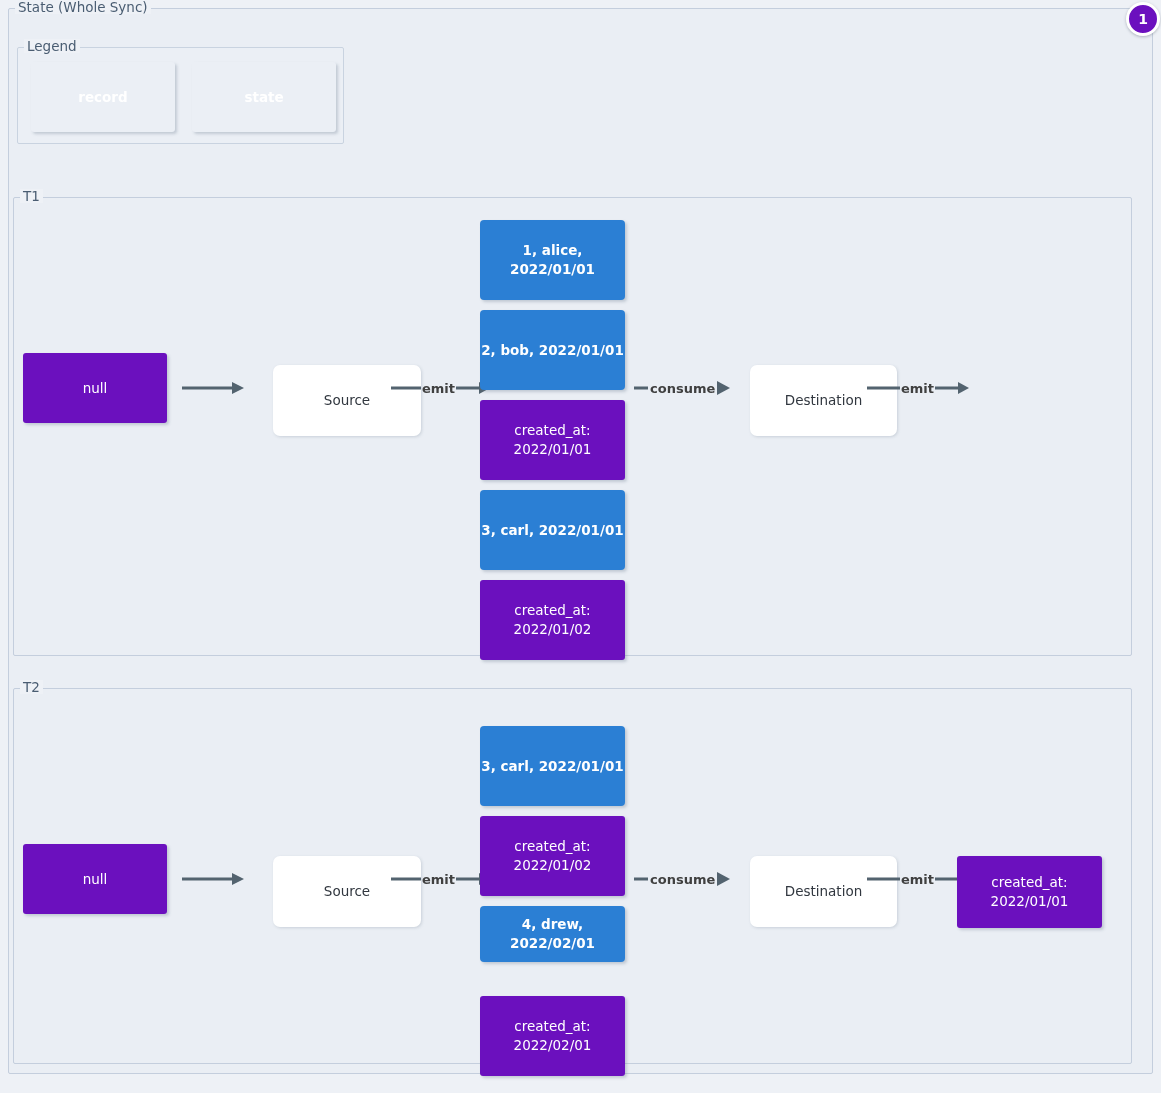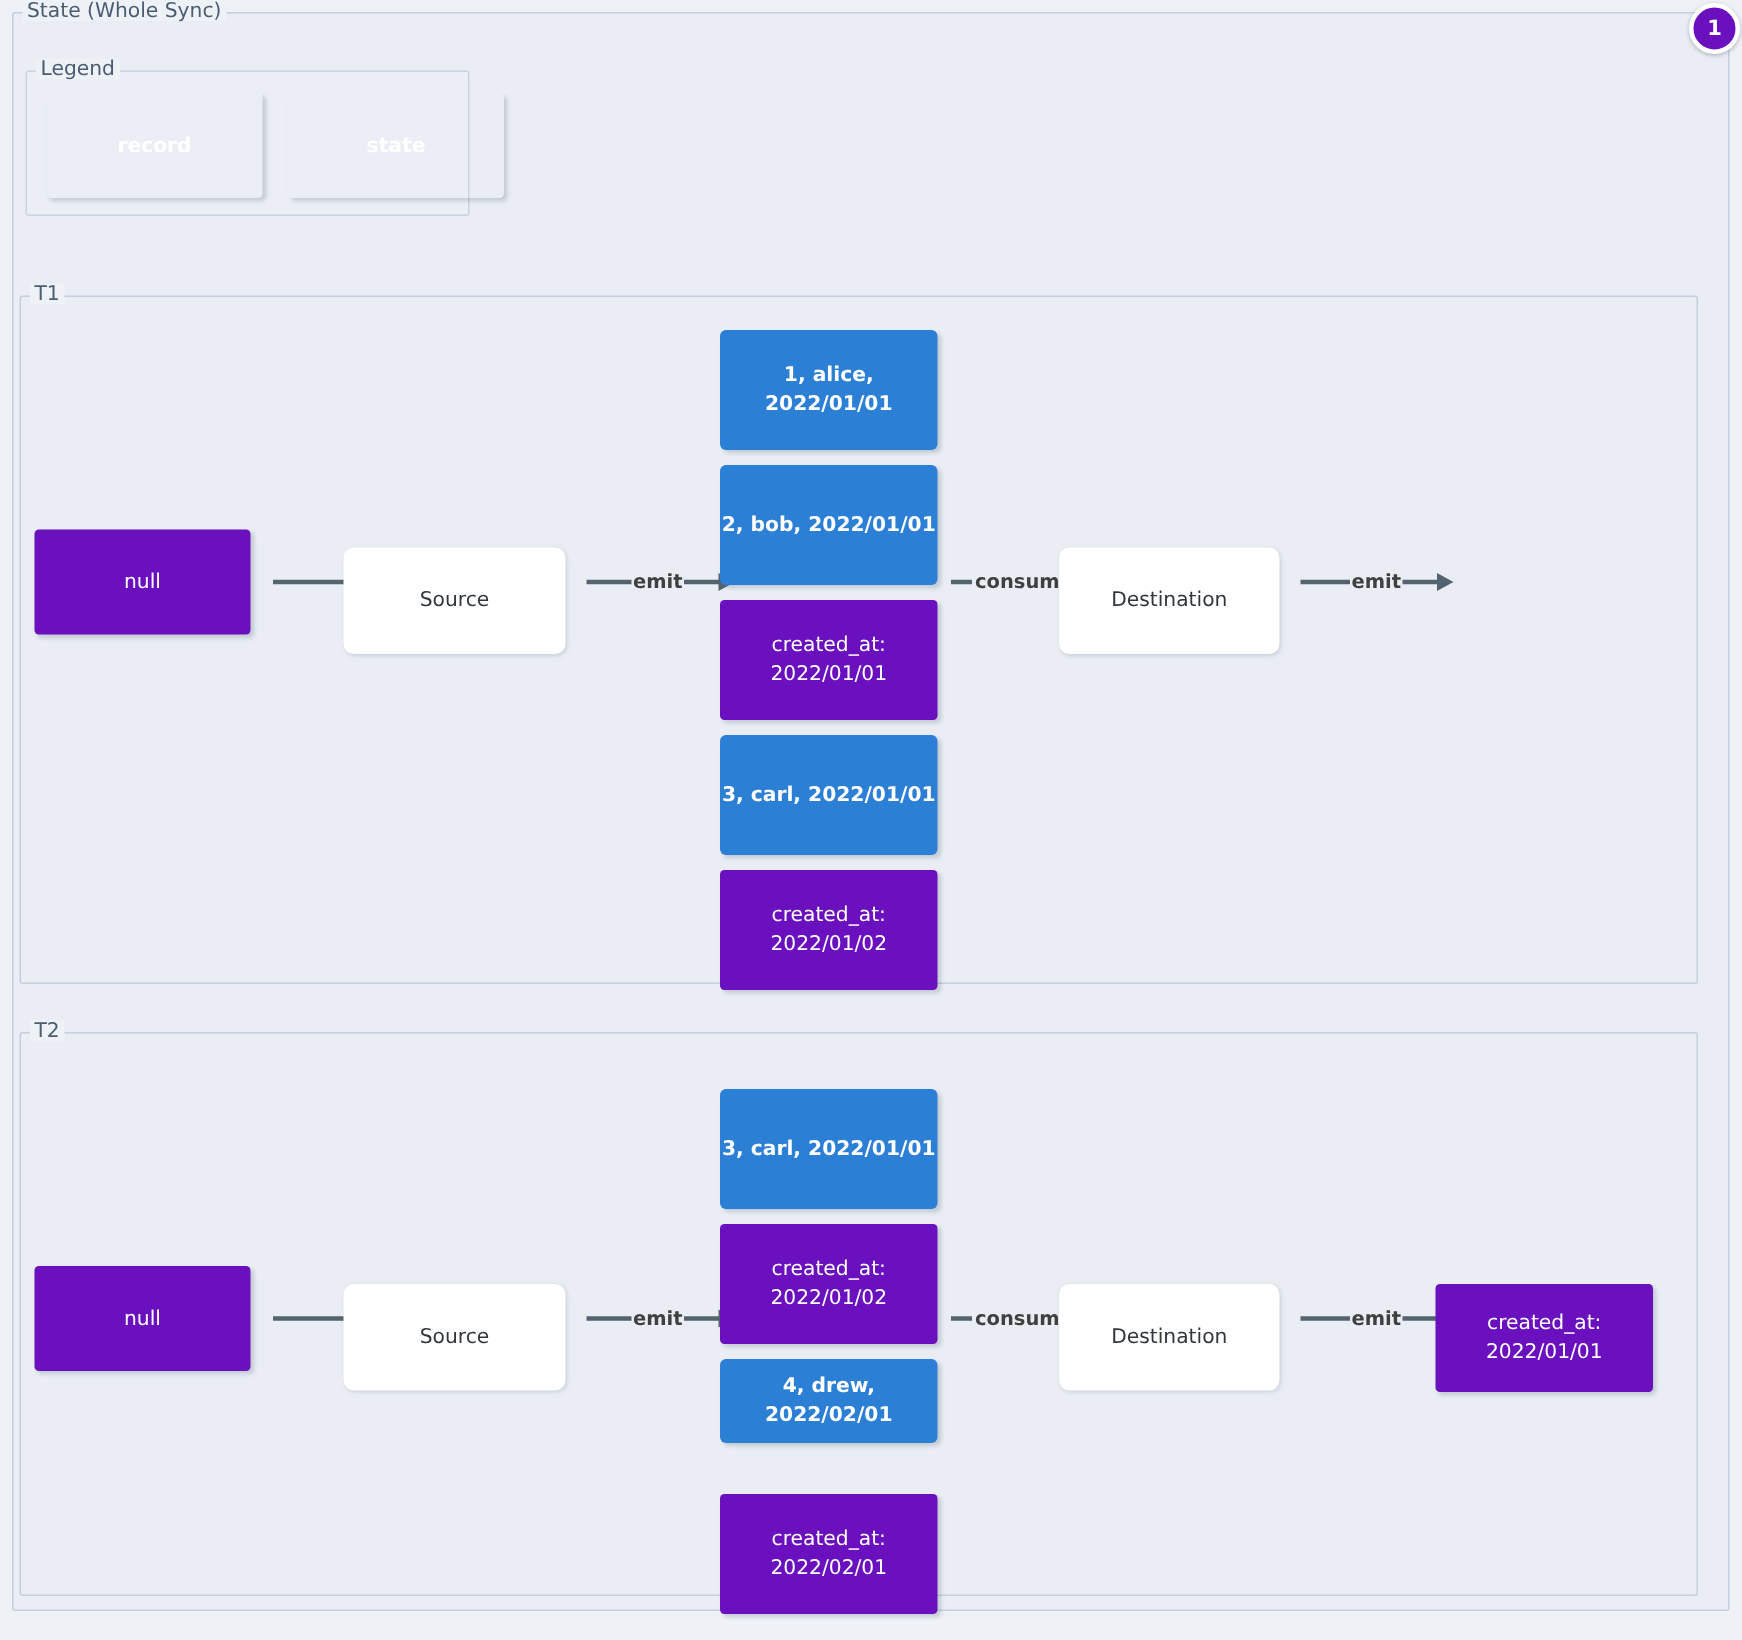--- a/index.html
+++ b/index.html
@@ -36,21 +36,21 @@
     line-height: 14px;
     white-space: nowrap;
   }
   .root-title { left: 6px; top: -9px; }
 
   
   .legend-box {
     position: absolute;
     left: 8px;
     top: 38px;
-    width: 296px;
+    width: 327px;
     height: 97px;
     border: 1px solid #c9d3e0;
     border-radius: 2px;
     background: #ebeff5;
     box-sizing: border-box;
   }
   .legend-title { left: 6px; top: -9px; }
   .legend-swatch {
     position: absolute;
     top: 14px;
@@ -108,20 +108,21 @@
     border-radius: 3px;
     font-weight: 400;
     box-shadow: 2px 2px 3px rgba(100,115,135,0.30);
   }
   .node.process {
     background: #ffffff;
     color: #31373f;
     border-radius: 7px;
     font-weight: 400;
     box-shadow: 1px 1px 3px rgba(120,132,150,0.28);
+    margin-left: 44px;
   }
 
   
   .arrow {
     position: absolute;
     height: 26px;
     display: flex;
     align-items: center;
     color: #404040;
     font-size: 13px;

